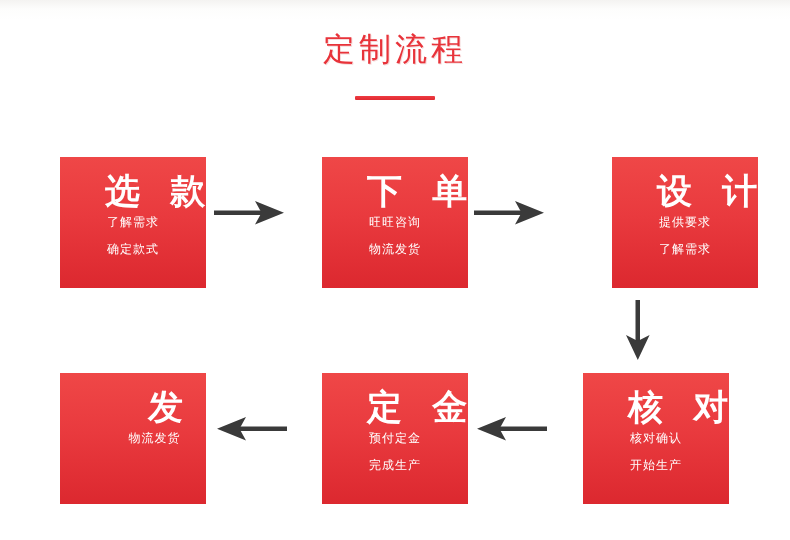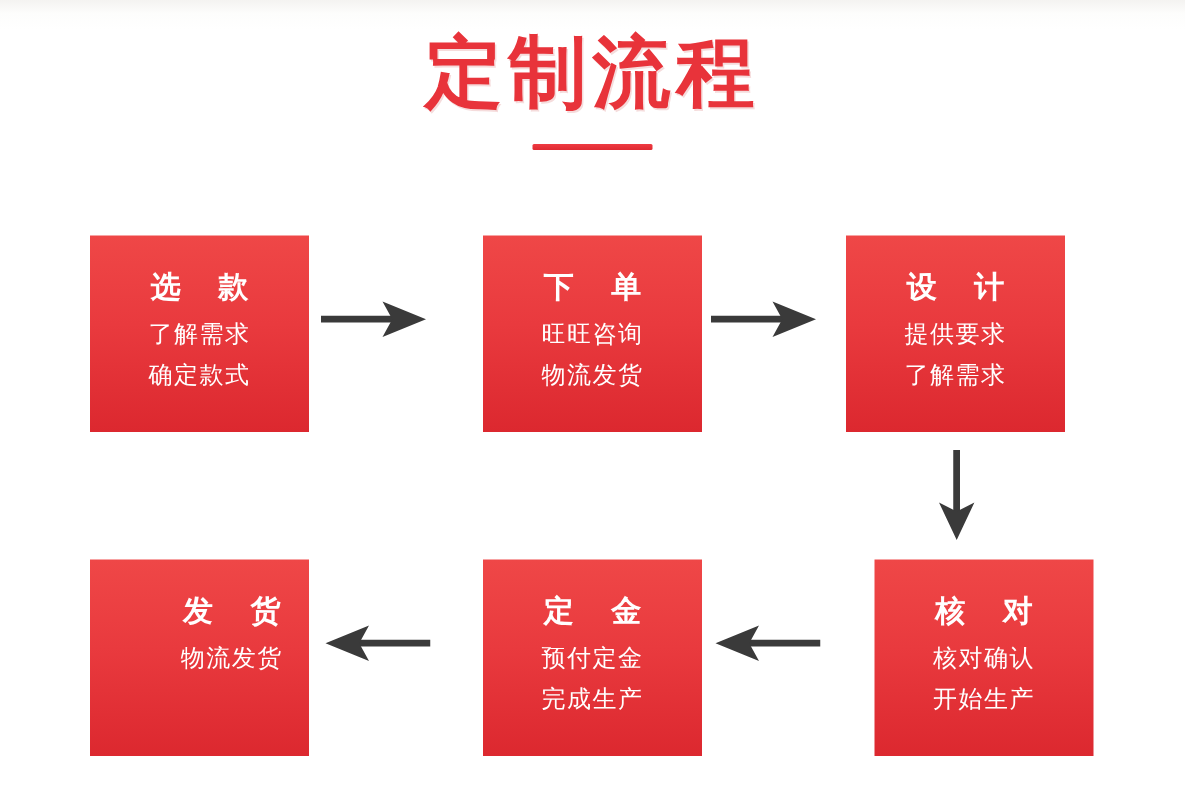--- a/index.html
+++ b/index.html
@@ -23,23 +23,23 @@
 
   
   .title-block {
     position: absolute;
     left: 0;
     top: 18px;
     width: 790px;
     text-align: center;
   }
   .page-title {
-    font-size: 52px;
+    font-size: 32px;
     line-height: 62px;
-    font-weight: bold;
+    font-weight: normal;
     color: #e8333a;
     letter-spacing: 4px;
     text-shadow: 1px 1px 0 rgba(200,60,60,0.18);
     white-space: nowrap;
   }
   .title-underline {
     margin: 16px auto 0 auto;
     width: 80px;
     height: 4px;
     background: linear-gradient(180deg, #ef3b42 0%, #df2a31 100%);
@@ -51,40 +51,41 @@
     position: absolute;
     width: 146px;
     height: 131px;
     background: linear-gradient(180deg, #ef4747 0%, #e93a3e 45%, #dc282f 100%);
     color: #ffffff;
     text-align: center;
     box-sizing: border-box;
     padding-top: 16px;
   }
   .box-title {
-    font-size: 20px;
+    font-size: 35px;
     line-height: 36px;
     font-weight: bold;
     letter-spacing: 9px;
     text-indent: 9px;
     color: #ffffff;
     white-space: nowrap;
+    margin-left: 36px;
   }
   .box-line {
-    font-size: 16px;
+    font-size: 12px;
     line-height: 27px;
     letter-spacing: 1px;
     color: #ffffff;
     white-space: nowrap;
   }
 
   
   #box-1 { left: 60px;  top: 157px; }
   #box-2 { left: 322px; top: 157px; }
-  #box-3 { left: 564px; top: 157px; }
+  #box-3 { left: 612px; top: 157px; }
   
   #box-4 { left: 583px; top: 373px; }
   #box-5 { left: 322px; top: 373px; }
   #box-6 { left: 60px;  top: 373px; padding-left: 43px; }
 
   
   .arrow {
     position: absolute;
   }
   .arrow svg { display: block; }

